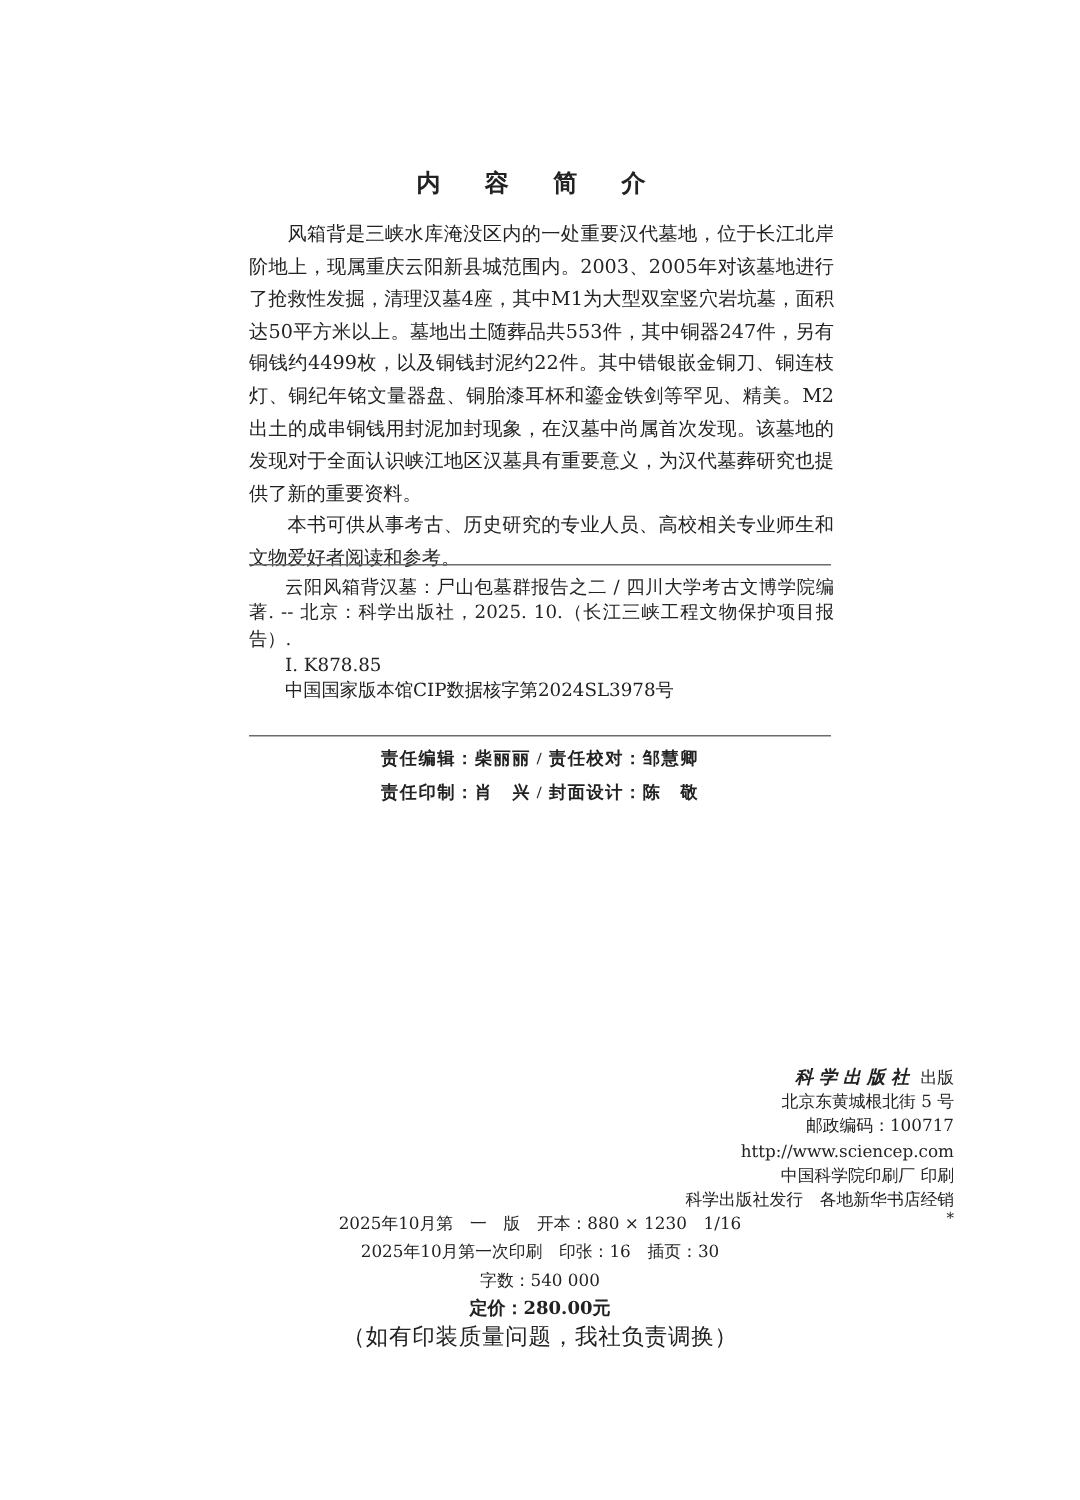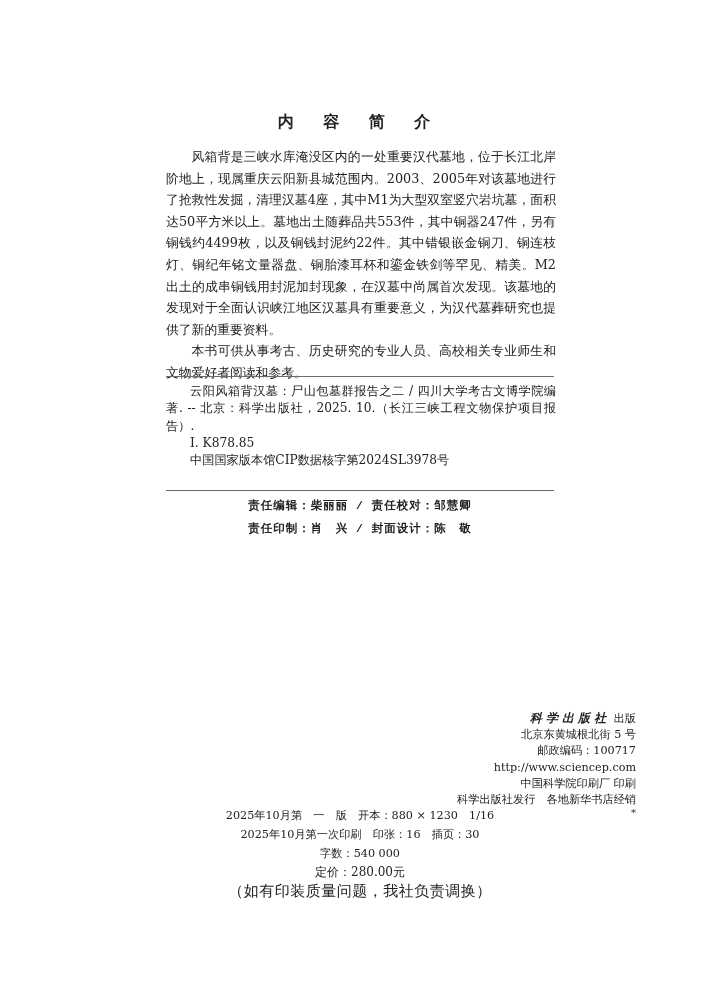--- a/index.html
+++ b/index.html
@@ -29,38 +29,38 @@
       position: absolute; left: 166px; width: 390px; top: 383px;
       font-size: 12.2px; line-height: 17.3px;
     }
     .cip .cip-head { padding-left: 24px; font-weight: bold; font-family: "DejaVu Sans", sans-serif; font-size: 11.8px; }
     .cip .cip-body { text-indent: 24px; text-align: justify; }
     .cip .cip-line { padding-left: 24px; }
 
     .credits {
       position: absolute; left: 0; width: 720px; text-align: center;
       font-size: 11.5px; letter-spacing: 1px;
-      font-family: Liberation Mono, monospace; font-weight: bold;
+      font-family: Liberation Serif, serif; font-weight: bold;
     }
     .credits.c1 { top: 498px; }
     .credits.c2 { top: 521px; }
 
     .imprint {
       position: absolute; left: 0; width: 636px; top: 710px;
       text-align: right; font-size: 11.2px; line-height: 16.2px;
     }
     .imprint .line { display: block; }
     .imprint .publisher-logo { font-style: italic; font-weight: bold; letter-spacing: 4px; font-size: 12px; }
     .imprint .dot { display: block; line-height: 10px; font-size: 10px; }
     .details {
       position: absolute; left: 0; width: 720px; top: 806px;
       text-align: center; font-size: 11.2px; line-height: 19px;
     }
     .details .line { display: block; }
-    .details .price { font-weight: normal; font-size: 12px; }
+    .details .price { font-weight: bold; font-size: 12px; }
     .details .note { font-size: 15px; letter-spacing: 0.5px; }
   </style>
 </head>
 <body>
 
 <div class="page">
 
   <div class="title">内 容 简 介</div>
 
   <div class="summary">

